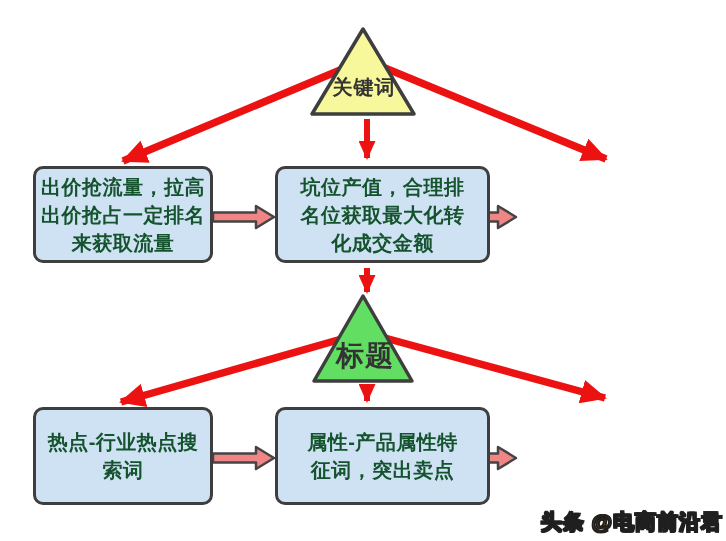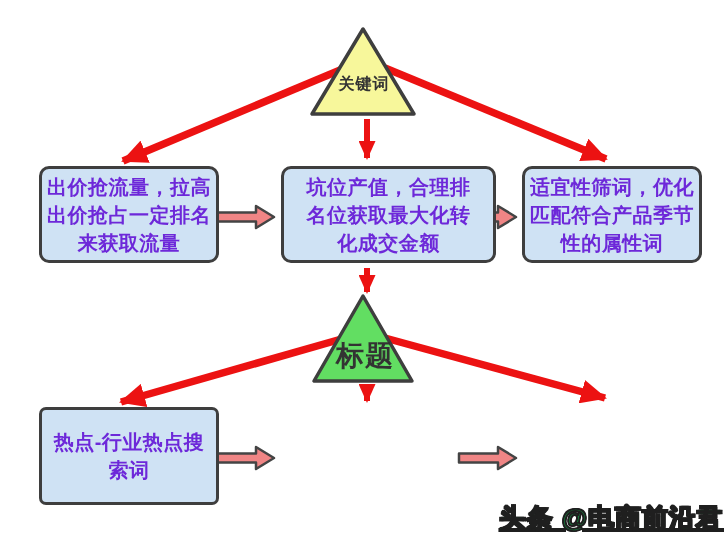--- a/index.html
+++ b/index.html
@@ -19,47 +19,45 @@
   .node{
     position:absolute;
     box-sizing:border-box;
     background:#cfe2f4;
     border:3px solid #3e3e3e;
     border-radius:10px;
     display:flex;align-items:center;justify-content:center;
     text-align:center;
     white-space:pre-line;
     font-size:20px;font-weight:bold;line-height:28px;
-    color:#6d28d9;
+    color:#14532d;
     letter-spacing:0.5px;
-    margin-left:6px;
   }
   .r1{top:166px;height:97px;}
-  .r2{top:407px;height:98px;border-radius:7px;}
+  .r2{top:407px;height:98px;}
   .c1{left:33px;width:180px;}
   .c2{left:275px;width:215px;}
   .c3{left:516px;width:180px;}
   .tri-label{
     position:absolute;
     text-align:center;
     font-weight:bold;
     color:#333333;
     letter-spacing:1px;
   }
-  .kw{left:313px;top:74px;width:102px;font-size:16px;}
+  .kw{left:313px;top:74px;width:102px;font-size:20px;}
   .tt{left:317px;top:337px;width:96px;font-size:28px;}
   .watermark{
     position:absolute;
     right:3px;bottom:5px;
-    font-size:26px;font-weight:bold;
-    color:#15803d;
+    font-size:21px;font-weight:bold;
+    color:#a16207;
     -webkit-text-stroke:1.4px #1f1f1f;
     text-shadow:-1px -1px 0 #1f1f1f,1px -1px 0 #1f1f1f,-1px 1px 0 #1f1f1f,1px 1px 0 #1f1f1f;
     letter-spacing:1px;
-    text-decoration:underline;
   }
 </style>
 </head>
 <body>
 
 <div class="stage">
 
   <svg width="726" height="541" viewBox="0 0 726 541">
     <defs>
       <marker id="bigHead" markerUnits="userSpaceOnUse" markerWidth="26" markerHeight="24" viewBox="0 0 26 24" refX="24" refY="12" orient="auto">
@@ -91,22 +89,21 @@
 
   <div class="tri-label kw">关键词</div>
   <div class="tri-label tt">标题</div>
 
   <div class="node r1 c1">出价抢流量，拉高
 出价抢占一定排名
 来获取流量</div>
   <div class="node r1 c2">坑位产值，合理排
 名位获取最大化转
 化成交金额</div>
-  <div class="node r1 c3">适宜性筛词，优化
-匹配符合产品季节
-性的属性词</div>
 
   <div class="node r2 c1">热点-行业热点搜
 索词</div>
+  <div class="node r2 c2">属性-产品属性特
+征词，突出卖点</div>
 
   <div class="watermark">头条 @电商前沿君</div>
 
 </div>
 
 </body></html>

